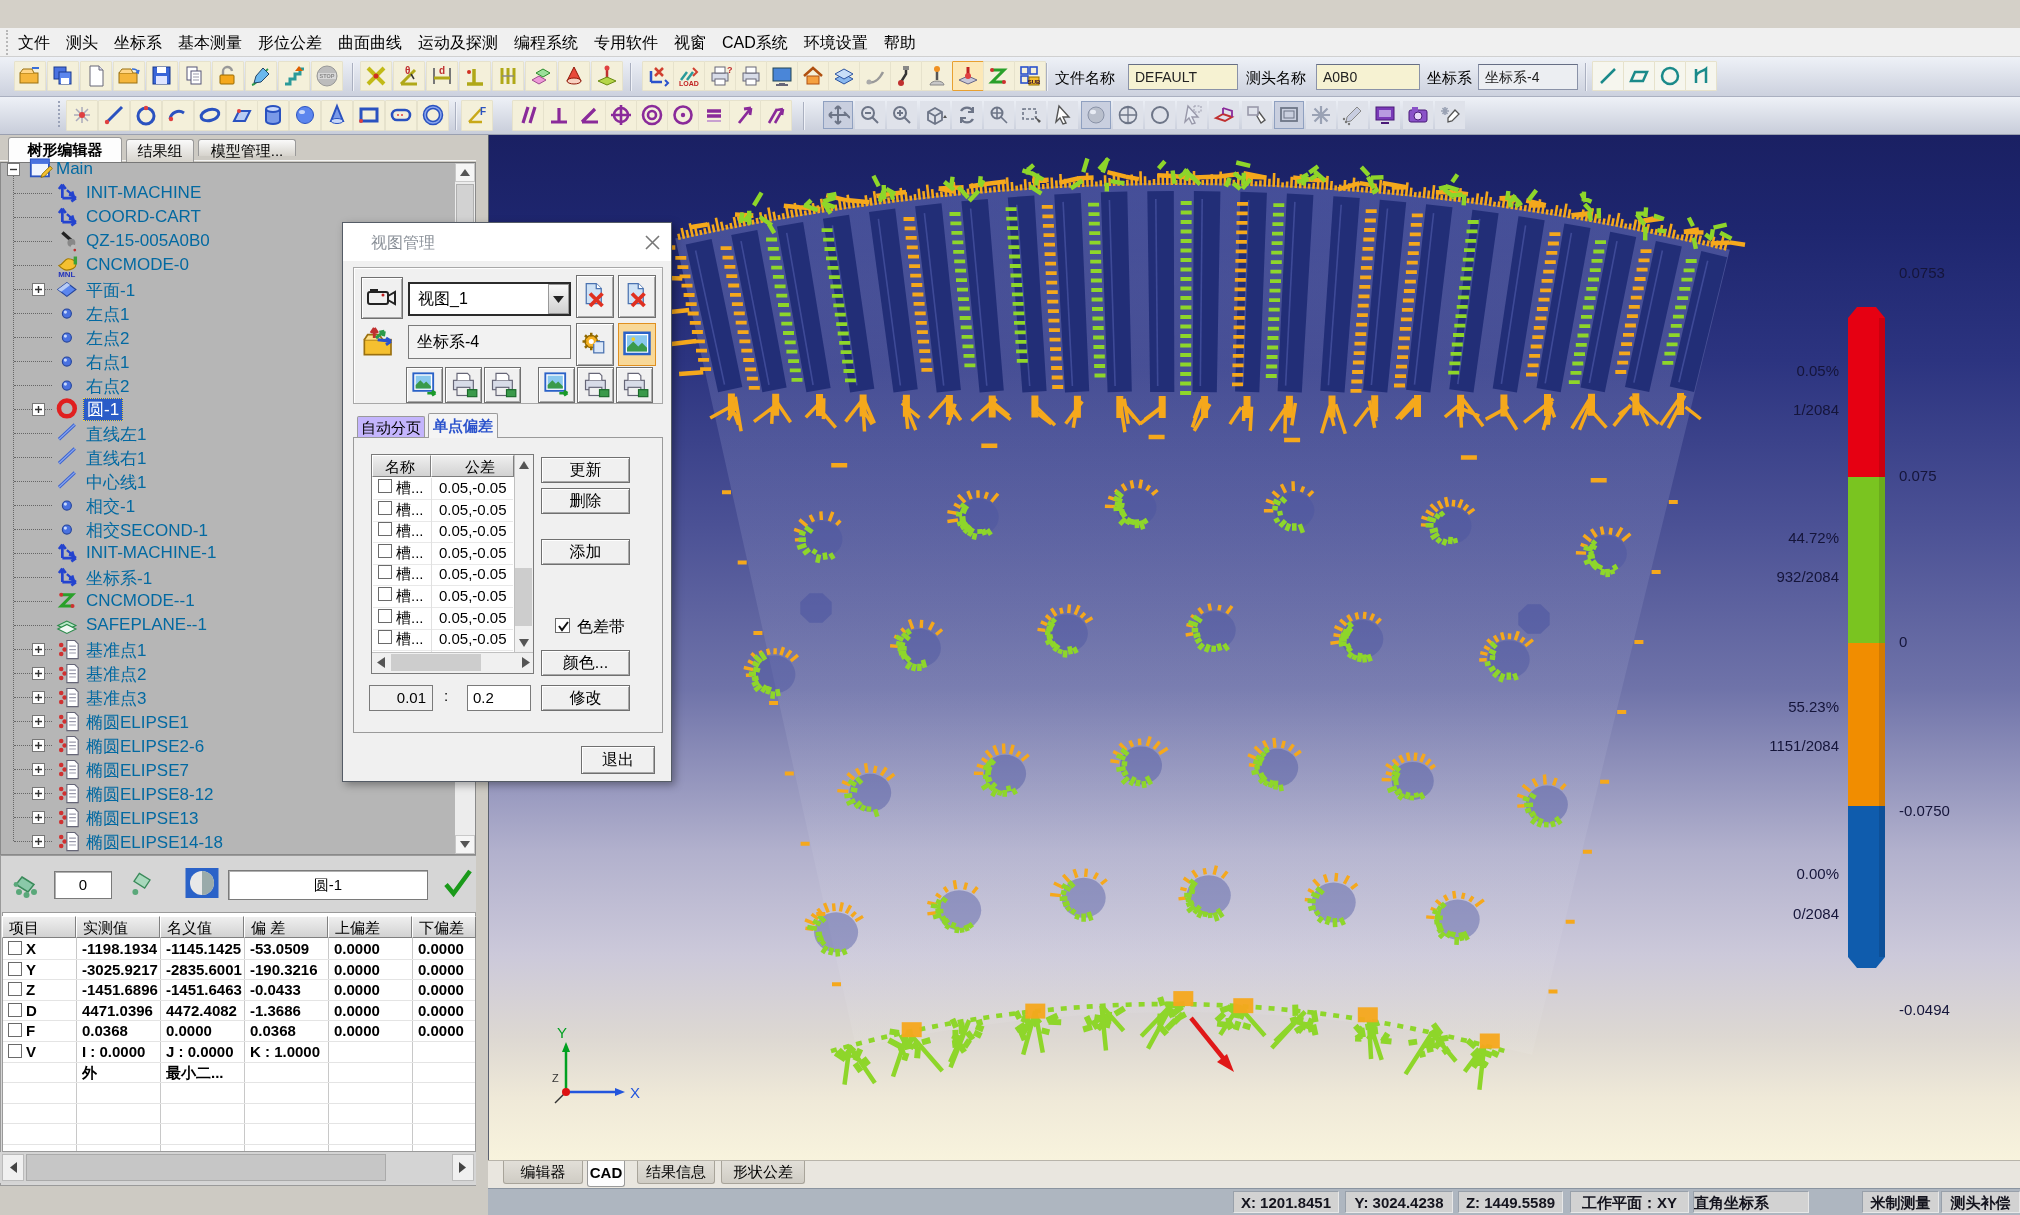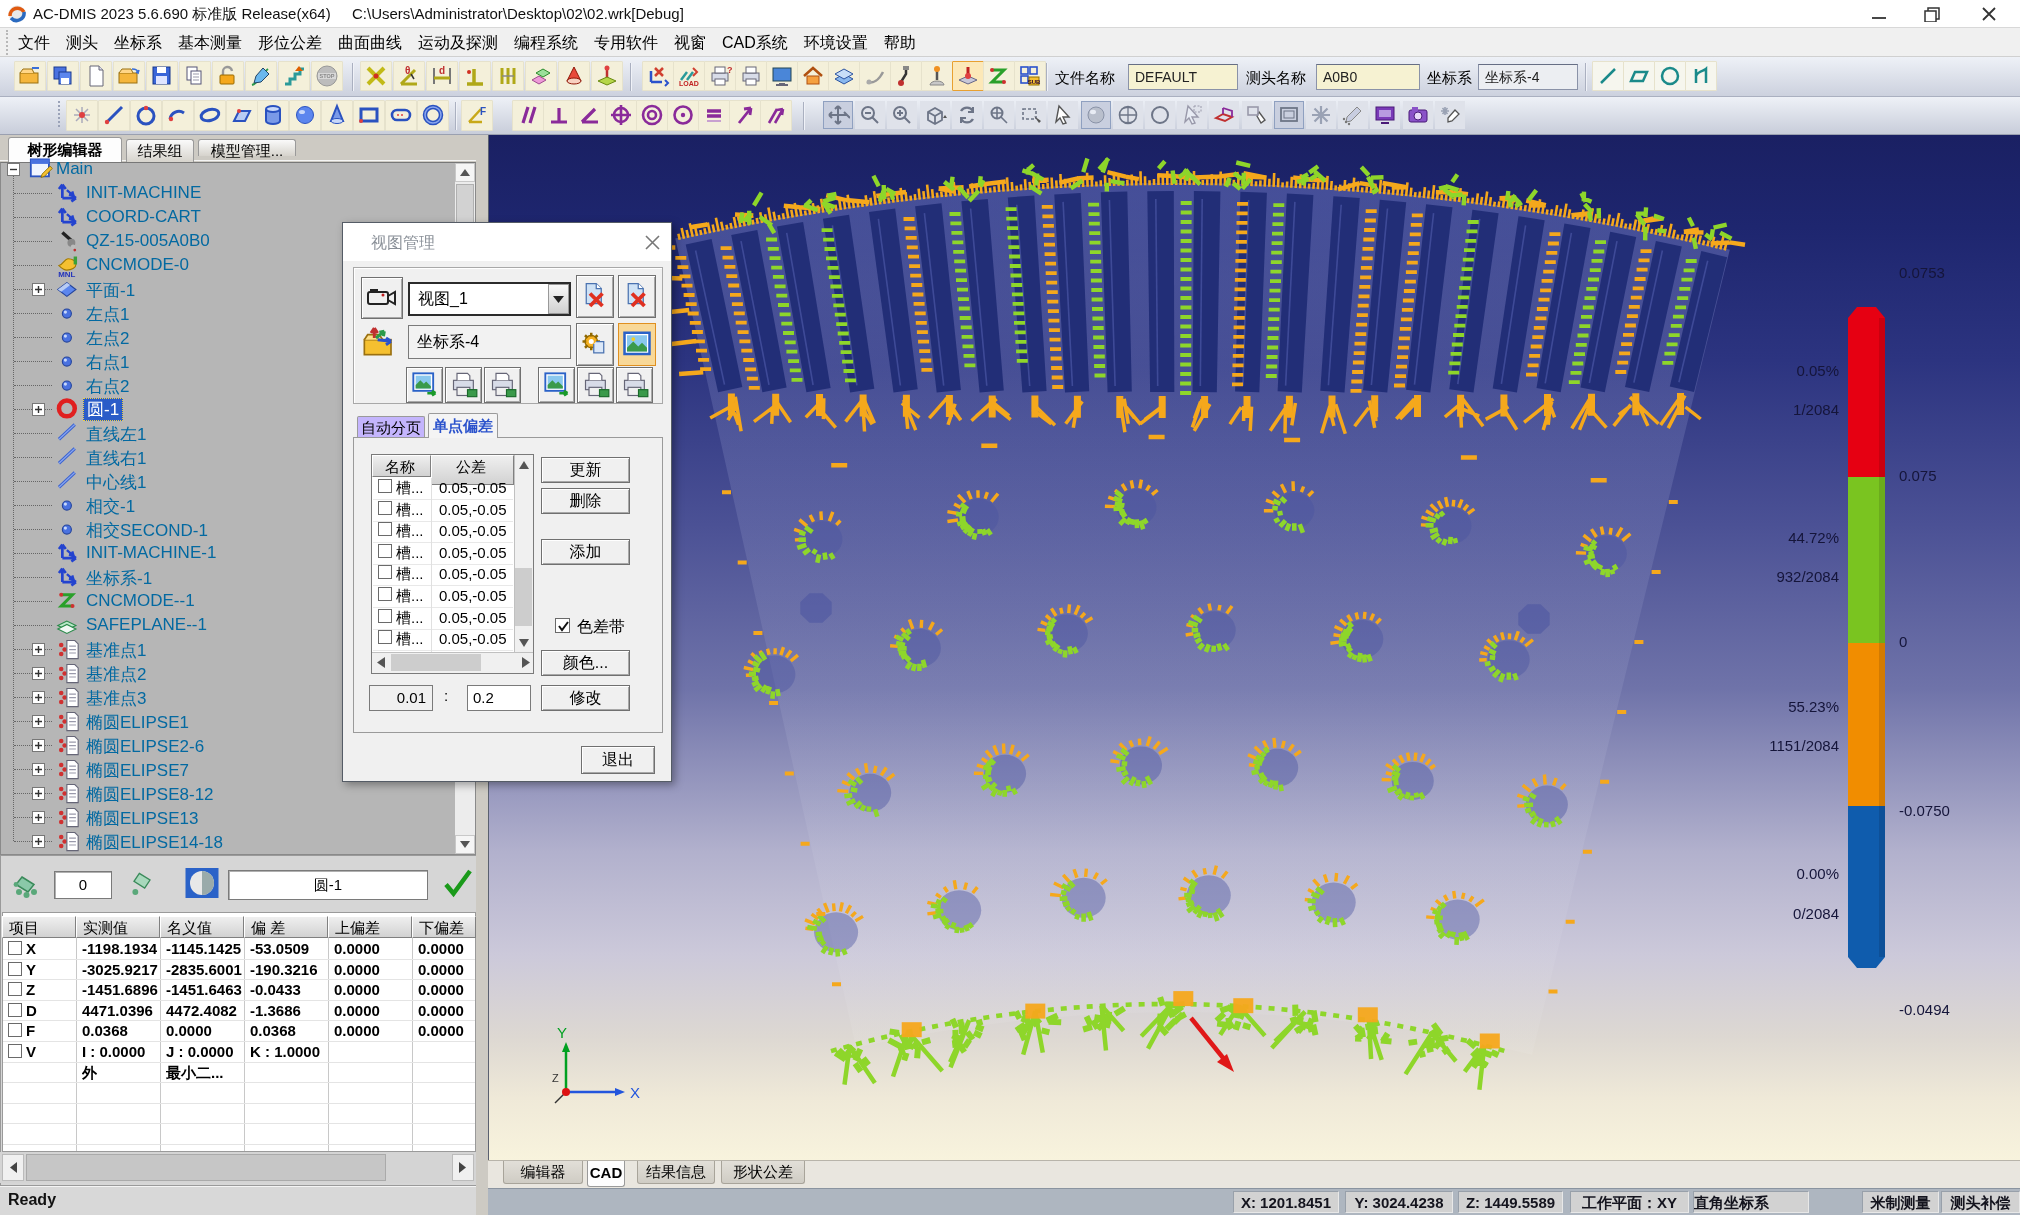--- a/index.html
+++ b/index.html
@@ -16,35 +16,20 @@
 .b3d{background:#f0f0f0;border:1px solid #707070;box-shadow:inset 1px 1px 0 #ffffff,inset -1px -1px 0 #a8a8a8;font-size:16px;color:#000;text-align:center}
 .sunk{background:#fff;border:1px solid #7a7a7a;box-shadow:inset 1px 1px 0 #b0b0b0}
 .treerow{position:absolute;font-size:17px;color:#0369a1;white-space:nowrap}
 .menu-it{display:inline-block;padding:0 8px;font-size:16px;color:#000;line-height:29px}
 .tab{position:absolute;font-size:15px;text-align:center;color:#000}
 .cell{position:absolute;font-size:15px;color:#000;white-space:nowrap;overflow:hidden}
 .hdr3d{background:linear-gradient(#efefef,#d2d2d2);border:1px solid #808080;border-top:1px solid #fff;border-left:1px solid #fff;font-size:15px;text-align:left;padding-left:6px;color:#000}
 .cb{position:absolute;width:14px;height:14px;background:#fff;border:1px solid #6a6a6a}
 </style></head><body>
 <div id="page">
-<div class="abs" style="left:0;top:0;width:2020px;height:28px;background:#ffffff;border-bottom:1px solid #d8d8d8">
-<svg class="abs" style="left:7px;top:4px" width="20" height="20">
-        <circle cx="10" cy="10" r="8.5" fill="#e8e8e8"></circle>
-        <path d="M3 12a7.5 7.5 0 0 1 14-4" fill="none" stroke="#e05a10" stroke-width="3.5"></path>
-        <path d="M17 8a7.5 7.5 0 0 1-13 6" fill="none" stroke="#2a6ac0" stroke-width="3.5"></path>
-      </svg>
-<span class="abs" style="left:33px;top:5px;font-size:15px;color:#111">AC-DMIS 2023 5.6.690 标准版 Release(x64)</span>
-<span class="abs" style="left:352px;top:5px;font-size:15px;color:#111">C:\Users\Administrator\Desktop\02\02.wrk[Debug]</span>
-<svg class="abs" style="left:1862px;top:6px" width="150" height="16">
-        <path d="M10 12h14" stroke="#333" stroke-width="1.8"></path>
-        <rect x="66" y="2" width="11" height="11" fill="none" stroke="#333" stroke-width="1.5"></rect>
-        <rect x="63" y="5" width="11" height="11" fill="#fff" stroke="#333" stroke-width="1.5"></rect>
-        <path d="M121 2l12 12M133 2l-12 12" stroke="#333" stroke-width="1.8"></path>
-      </svg>
-</div>
 <div class="abs" style="left:0;top:28px;width:2020px;height:29px;background:#f0f0f0;border-bottom:1px solid #d0d0d0">
 <div class="abs" style="left:2px;top:2px"><span style="display:inline-block;width:8px;height:25px;border-left:2px dotted #b8b8b8;margin-left:4px"></span></div>
 <div style="position:absolute;left:10px;top:0"><span class="menu-it">文件</span><span class="menu-it">测头</span><span class="menu-it">坐标系</span><span class="menu-it">基本测量</span><span class="menu-it">形位公差</span><span class="menu-it">曲面曲线</span><span class="menu-it">运动及探测</span><span class="menu-it">编程系统</span><span class="menu-it">专用软件</span><span class="menu-it">视窗</span><span class="menu-it">CAD系统</span><span class="menu-it">环境设置</span><span class="menu-it">帮助</span></div>
 </div>
 <div class="abs" style="left:0;top:57px;width:2020px;height:40px;background:linear-gradient(#eef1f7,#ccd1de);border-bottom:1px solid #aab0c0"></div>
 <div class="abs" style="left:0;top:97px;width:2020px;height:38px;background:linear-gradient(#eef1f7,#c8cdda);border-bottom:1px solid #9aa0b0"></div>
 <div class="tile" style="left:14px;top:61px">
       <svg width="24" height="24" viewBox="0 0 24 24">
         <rect x="2" y="9" width="18" height="10" fill="#f5b63c" stroke="#9a7010"></rect>
         <path d="M2 9l3-4h9l2 4" fill="#ffd687" stroke="#9a7010"></path>
@@ -889,23 +874,20 @@
 <div class="abs" style="left:0;top:1152px;width:476px;height:31px;background:#d4d4d4"></div>
 <div class="abs" style="left:2px;top:1154px;width:22px;height:27px;background:#f0f0f0;border:1px solid #bbb"></div>
 <svg class="abs" style="left:8px;top:1161px" width="10" height="13">
       <path d="M9 1L2 6.5L9 12z" fill="#444"></path>
     </svg>
 <div class="abs" style="left:452px;top:1154px;width:22px;height:27px;background:#f0f0f0;border:1px solid #bbb"></div>
 <svg class="abs" style="left:458px;top:1161px" width="10" height="13">
       <path d="M1 1l7 5.5L1 12z" fill="#444"></path>
     </svg>
 <div class="abs" style="left:26px;top:1154px;width:360px;height:27px;background:#c6c6c6;border:1px solid #aaa"></div>
-<div class="abs" style="left:0;top:1186px;width:488px;height:29px;background:#d8d8d8;border-top:1px solid #f4f4f4">
-      <span style="position:absolute;left:8px;top:4px;font-size:16px;font-weight:bold;color:#111">Ready</span>
-    </div>
 <div class="abs" style="left:476px;top:135px;width:12px;height:1080px;background:#cdcac3"></div>
 <div class="abs" style="left:488px;top:135px;width:1532px;height:1025px;background:linear-gradient(#1a2063 0%,#1e266f 9%,#2c3480 22%,#4b5195 38%,#6f73a9 54%,#b2b1cd 70%,#ccc9da 80%,#ddd8d2 88%,#efe9d8 94%,#f8f3dd 100%);border-left:1px solid #5a6070">
 <svg width="1532" height="1025" viewBox="488 135 1532 1025" style="position:absolute;left:0;top:0" font-family="Liberation Sans, sans-serif">
         <defs>
           <linearGradient id="secg" x1="0" y1="0" x2="0" y2="1">
             <stop offset="0" stop-color="#6e7ac8" stop-opacity="0.50"></stop>
             <stop offset="0.22" stop-color="#a0a8dc" stop-opacity="0.22"></stop>
             <stop offset="0.5" stop-color="#c8cdeb" stop-opacity="0.12"></stop>
             <stop offset="1" stop-color="#fafafa" stop-opacity="0.08"></stop>
           </linearGradient>
@@ -1144,21 +1126,21 @@
         <rect x="3" y="8" width="17" height="8" fill="#d8dce8" stroke="#667"></rect>
         <path d="M6 8V2h9l2 2v4" fill="#fff" stroke="#667"></path>
         <rect x="6" y="14" width="11" height="7" fill="#f0f0f0" stroke="#667"></rect>
         <rect x="15" y="16" width="8" height="6" fill="#3a9a4a" stroke="#1a6a2a"></rect>
       </svg>
 <div class="abs" style="left:14px;top:193px;width:68px;height:22px;background:#c4b5fd;border:1px solid #9a9a9a;border-bottom:none;border-radius:2px 2px 0 0;font-size:15px;text-align:center;line-height:21px">自动分页</div>
 <div class="abs" style="left:85px;top:190px;width:70px;height:25px;background:#f4f4f4;border:1px solid #9a9a9a;border-bottom:none;border-radius:2px 2px 0 0;font-size:15px;font-weight:bold;color:#2a52cc;text-align:center;line-height:24px;z-index:2">单点偏差</div>
 <div class="abs" style="left:10px;top:214px;width:310px;height:296px;background:#f0f0f0;border:1px solid #9a9a9a"></div>
 <div class="abs" style="left:28px;top:231px;width:163px;height:220px;background:#fff;border:1px solid #7a7a7a"></div>
 <div class="abs hdr3d" style="left:29px;top:232px;width:59px;height:22px;line-height:21px;padding-left:12px">名称</div>
-<div class="abs hdr3d" style="left:88px;top:232px;width:83px;height:30px;line-height:21px;padding-left:24px">公差</div>
+<div class="abs hdr3d" style="left:88px;top:232px;width:83px;height:22px;line-height:21px;padding-left:33px">公差</div>
 <div class="cb" style="left:35px;top:256.0px"></div>
 <div class="cell" style="left:53px;top:256.0px;font-size:15px">槽...</div>
 <div class="cell" style="left:96px;top:256.0px;font-size:15px">0.05,-0.05</div>
 <div class="abs" style="left:30px;top:276.0px;width:140px;height:1px;background:#e8e8e8"></div>
 <div class="cb" style="left:35px;top:277.6px"></div>
 <div class="cell" style="left:53px;top:277.6px;font-size:15px">槽...</div>
 <div class="cell" style="left:96px;top:277.6px;font-size:15px">0.05,-0.05</div>
 <div class="abs" style="left:30px;top:297.6px;width:140px;height:1px;background:#e8e8e8"></div>
 <div class="cb" style="left:35px;top:299.2px"></div>
 <div class="cell" style="left:53px;top:299.2px;font-size:15px">槽...</div>

